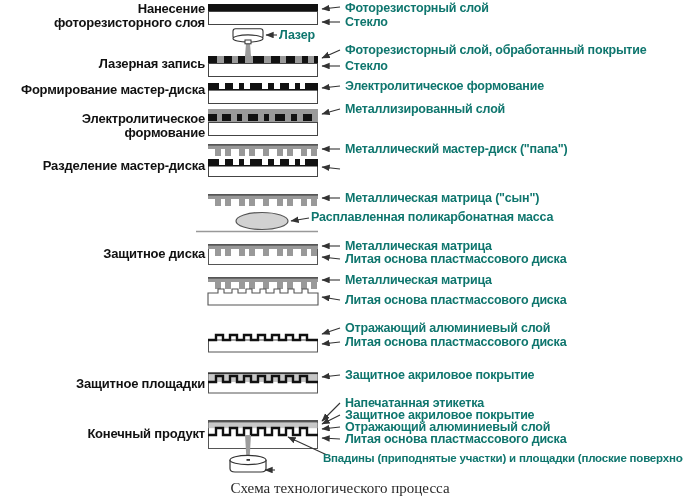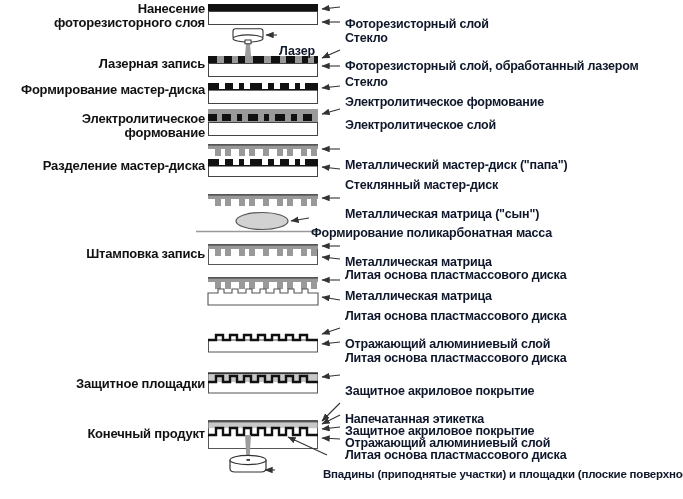--- a/index.html
+++ b/index.html
@@ -2,39 +2,39 @@
 <html><head>
 <meta charset="utf-8">
 <style>
   html,body{margin:0;padding:0;background:#fff;}
   #canvas{position:relative;width:683px;height:499px;background:#fff;overflow:hidden;
           font-family:"Liberation Sans",sans-serif;color:#111;}
   .stage-label{position:absolute;left:0;width:205px;text-align:right;
                font-weight:bold;font-size:13px;line-height:14px;letter-spacing:-0.2px;
                white-space:pre-line;color:#111;}
   .callout{position:absolute;font-weight:bold;font-size:12.5px;line-height:13px;
-           letter-spacing:-0.2px;white-space:nowrap;color:#0f172a;margin-top:16px;}
+           letter-spacing:-0.2px;white-space:nowrap;color:#0f766e;}
   .callout.small{font-size:11.5px;}
   .diagram{position:absolute;left:208px;overflow:visible;}
   #arrows{position:absolute;left:0;top:0;pointer-events:none;}
   #caption{position:absolute;left:160px;top:480px;width:360px;text-align:center;
            font-family:"Liberation Serif",serif;font-size:15px;color:#2a2a2a;}
 </style>
 </head>
 <body>
 
 <div id="canvas">
 
   <div class="stage-label" style="top:2px">Нанесение
 фоторезисторного слоя</div>
   <div class="stage-label" style="top:83px">Формирование мастер-диска</div>
   <div class="stage-label" style="top:57px">Лазерная запись</div>
   <div class="stage-label" style="top:112px">Электролитическое формование</div>
   <div class="stage-label" style="top:159px">Разделение мастер-диска</div>
-  <div class="stage-label" style="top:247px">Штамповка запись</div>
+  <div class="stage-label" style="top:247px">Защитное диска</div>
   <div class="stage-label" style="top:377px">Защитное площадки</div>
   <div class="stage-label" style="top:427px">Конечный продукт</div>
 
   <svg class="diagram" style="top:4px" width="112" height="22">
     <rect x="0" y="0" width="110" height="7" fill="#111"></rect>
     <rect x="0.5" y="7.5" width="109" height="13" fill="#fff" stroke="#444"></rect>
   </svg>
 
   <svg class="diagram" style="top:28px" width="112" height="30">
     <polygon points="38,15.5 42,15.5 43,28 37,28" fill="#9d9d9d"></polygon>
@@ -220,34 +220,34 @@
       <line x1="340" y1="427" x2="322" y2="429"></line>
       <line x1="340" y1="439" x2="322" y2="438"></line>
       <line x1="327" y1="455" x2="288" y2="437"></line>
       <line x1="275" y1="470" x2="265" y2="470"></line>
     </g>
   </svg>
 
   <div class="callout" style="left:345px;top:2px">Фоторезисторный слой</div>
   <div class="callout" style="left:345px;top:16px">Стекло</div>
   <div class="callout" style="left:279px;top:29px">Лазер</div>
-  <div class="callout" style="left:345px;top:44px">Фоторезисторный слой, обработанный лазером</div>
+  <div class="callout" style="left:345px;top:44px">Фоторезисторный слой, обработанный покрытие</div>
   <div class="callout" style="left:345px;top:60px">Стекло</div>
   <div class="callout" style="left:345px;top:80px">Электролитическое формование</div>
-  <div class="callout" style="left:345px;top:103px">Электролитическое слой</div>
+  <div class="callout" style="left:345px;top:103px">Металлизированный слой</div>
   <div class="callout" style="left:345px;top:143px">Металлический мастер-диск ("папа")</div>
-  <div class="callout" style="left:345px;top:163px">Стеклянный мастер-диск</div>
   <div class="callout" style="left:345px;top:192px">Металлическая матрица ("сын")</div>
-  <div class="callout" style="left:311px;top:211px">Формирование поликарбонатная масса</div>
+  <div class="callout" style="left:311px;top:211px">Расплавленная поликарбонатная масса</div>
   <div class="callout" style="left:345px;top:240px">Металлическая матрица</div>
   <div class="callout" style="left:345px;top:253px">Литая основа пластмассового диска</div>
   <div class="callout" style="left:345px;top:274px">Металлическая матрица</div>
   <div class="callout" style="left:345px;top:294px">Литая основа пластмассового диска</div>
   <div class="callout" style="left:345px;top:322px">Отражающий алюминиевый слой</div>
   <div class="callout" style="left:345px;top:336px">Литая основа пластмассового диска</div>
   <div class="callout" style="left:345px;top:369px">Защитное акриловое покрытие</div>
   <div class="callout" style="left:345px;top:397px">Напечатанная этикетка</div>
   <div class="callout" style="left:345px;top:409px">Защитное акриловое покрытие</div>
   <div class="callout" style="left:345px;top:421px">Отражающий алюминиевый слой</div>
   <div class="callout" style="left:345px;top:433px">Литая основа пластмассового диска</div>
   <div class="callout small" style="left:323px;top:452px">Впадины (приподнятые участки) и площадки (плоские поверхности)</div>
 
+  <div id="caption">Схема технологического процесса</div>
 </div>
 
 </body></html>

